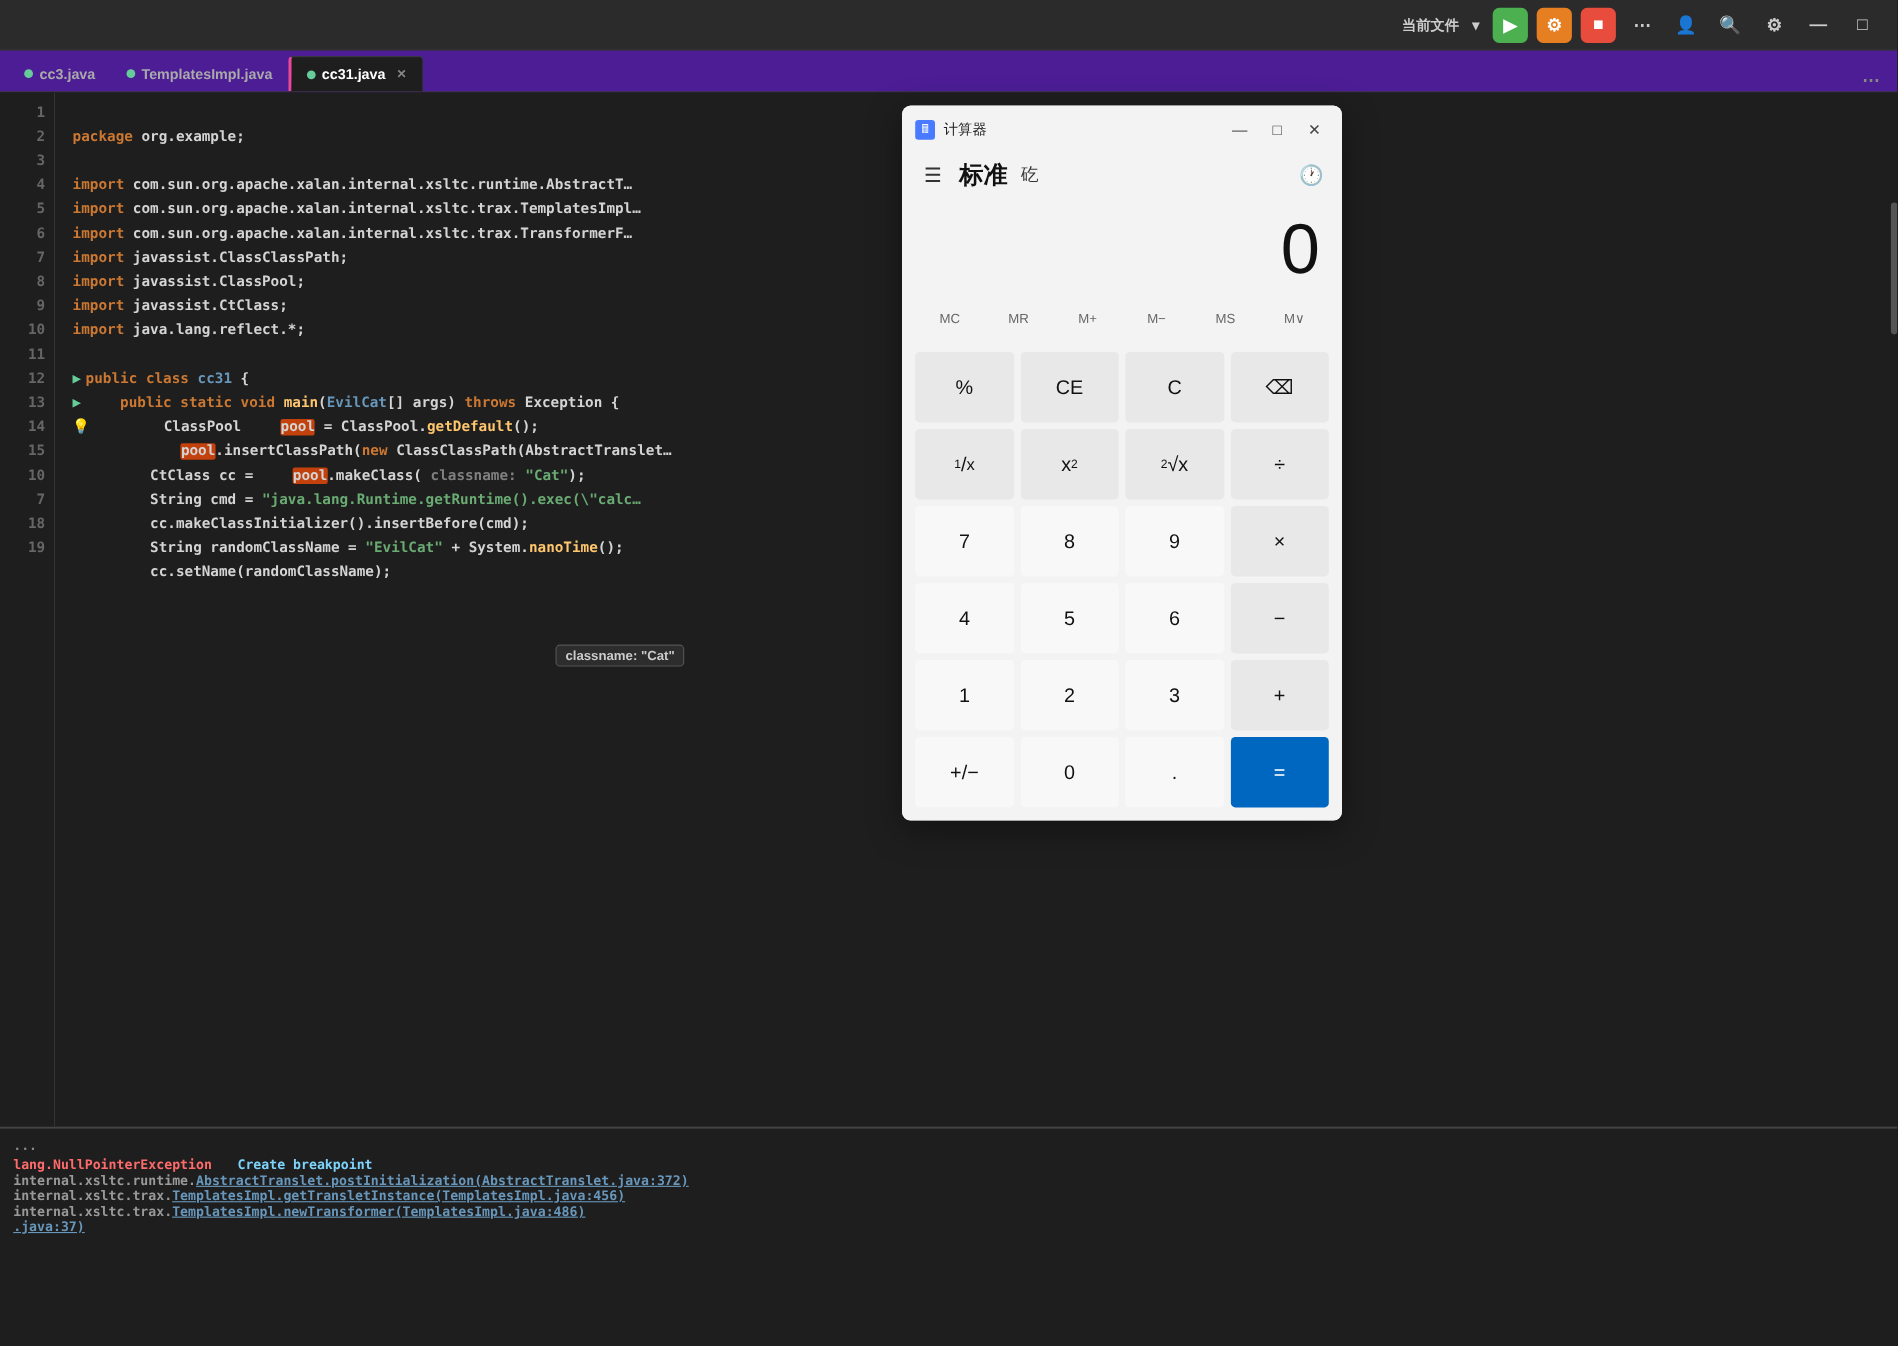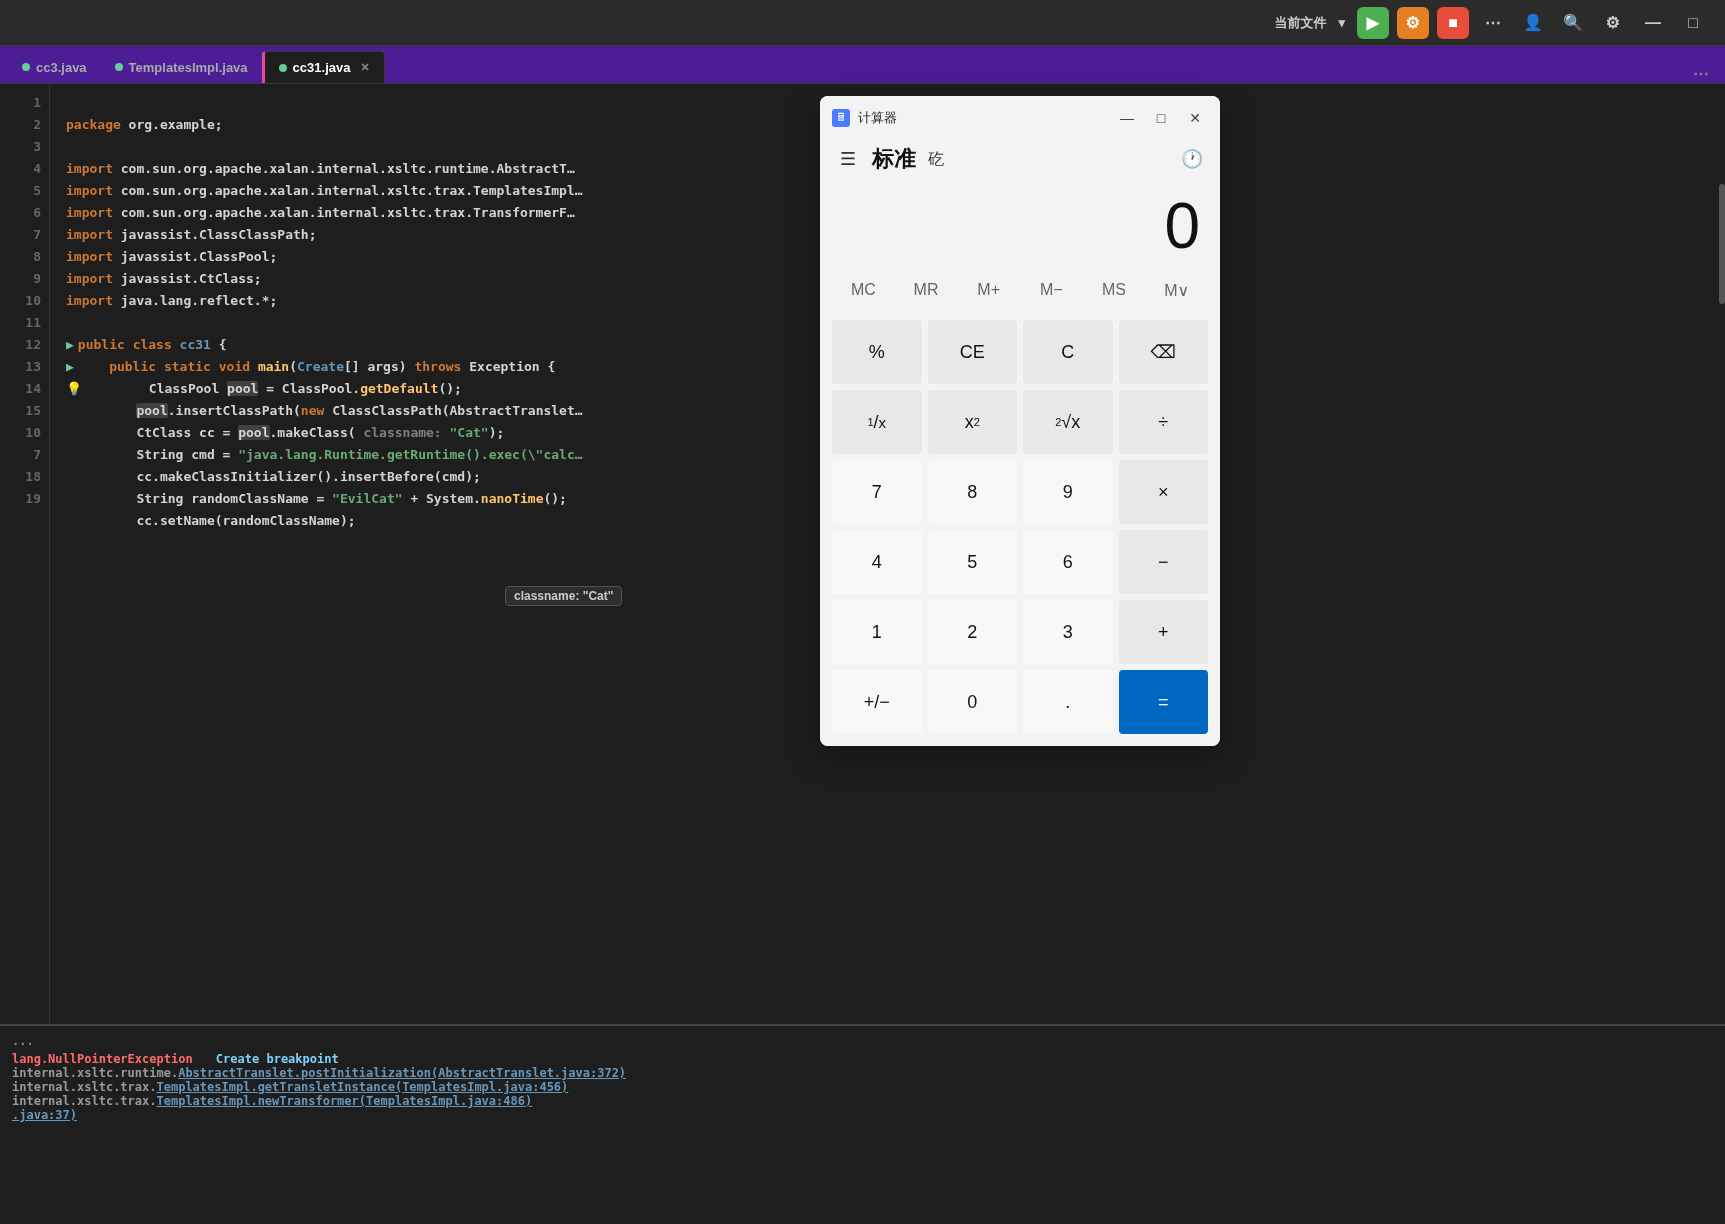--- a/index.html
+++ b/index.html
@@ -131,21 +131,21 @@
       white-space: pre;
     }
 
     .kw { color: #cc7832; }
     .cls { color: #6897bb; }
     .str { color: #6aab73; }
     .fn { color: #ffc66d; }
     .cmt { color: #808080; }
     .run-arrow { color: #6c9; margin-right: 4px; }
     .lightbulb { color: #f0c040; margin-right: 4px; }
-    .highlight-bg { background: #404040; border-radius: 2px; }
+    .highlight-bg { background: #c2410c; border-radius: 2px; margin-left: 28px; }
 
     
     .console-area {
       height: 200px;
       background: #1e1e1e;
       border-top: 2px solid #444;
       padding: 8px 12px;
       font-family: 'Consolas', monospace;
       font-size: 12px;
       color: #d4d4d4;
@@ -261,21 +261,21 @@
     .calc-memory-row {
       display: flex;
       padding: 4px 12px 4px;
       gap: 0;
       background: #f3f3f3;
     }
     .calc-mem-btn {
       flex: 1;
       height: 36px;
       display: flex; align-items: center; justify-content: center;
-      font-size: 16px;
+      font-size: 12px;
       color: #666;
       cursor: pointer;
       border-radius: 4px;
     }
 
     .calc-buttons {
       padding: 8px 12px 12px;
       display: grid;
       grid-template-columns: repeat(4, 1fr);
       gap: 6px;
@@ -389,21 +389,21 @@
 
 <span class="kw">import</span> com.sun.org.apache.xalan.internal.xsltc.runtime.AbstractT…
 <span class="kw">import</span> com.sun.org.apache.xalan.internal.xsltc.trax.TemplatesImpl…
 <span class="kw">import</span> com.sun.org.apache.xalan.internal.xsltc.trax.TransformerF…
 <span class="kw">import</span> javassist.ClassClassPath;
 <span class="kw">import</span> javassist.ClassPool;
 <span class="kw">import</span> javassist.CtClass;
 <span class="kw">import</span> java.lang.reflect.*;
 
 <span class="run-arrow">▶</span><span class="kw">public</span> <span class="kw">class</span> <span class="cls">cc31</span> {
-<span class="run-arrow">▶</span>    <span class="kw">public</span> <span class="kw">static</span> <span class="kw">void</span> <span class="fn">main</span>(<span class="cls">Create</span>[] args) <span class="kw">throws</span> Exception {
+<span class="run-arrow">▶</span>    <span class="kw">public</span> <span class="kw">static</span> <span class="kw">void</span> <span class="fn">main</span>(<span class="cls">EvilCat</span>[] args) <span class="kw">throws</span> Exception {
 <span class="lightbulb">💡</span>        ClassPool <span class="highlight-bg">pool</span> = ClassPool.<span class="fn">getDefault</span>();
          <span class="highlight-bg">pool</span>.insertClassPath(<span class="kw">new</span> ClassClassPath(AbstractTranslet…
          CtClass cc = <span class="highlight-bg">pool</span>.makeClass( <span class="cmt">classname:</span> <span class="str">"Cat"</span>);
          String cmd = <span class="str">"java.lang.Runtime.getRuntime().exec(\"calc…</span>
          cc.makeClassInitializer().insertBefore(cmd);
          String randomClassName = <span class="str">"EvilCat"</span> + System.<span class="fn">nanoTime</span>();
          cc.setName(randomClassName);
       </div>
     </div>
 

